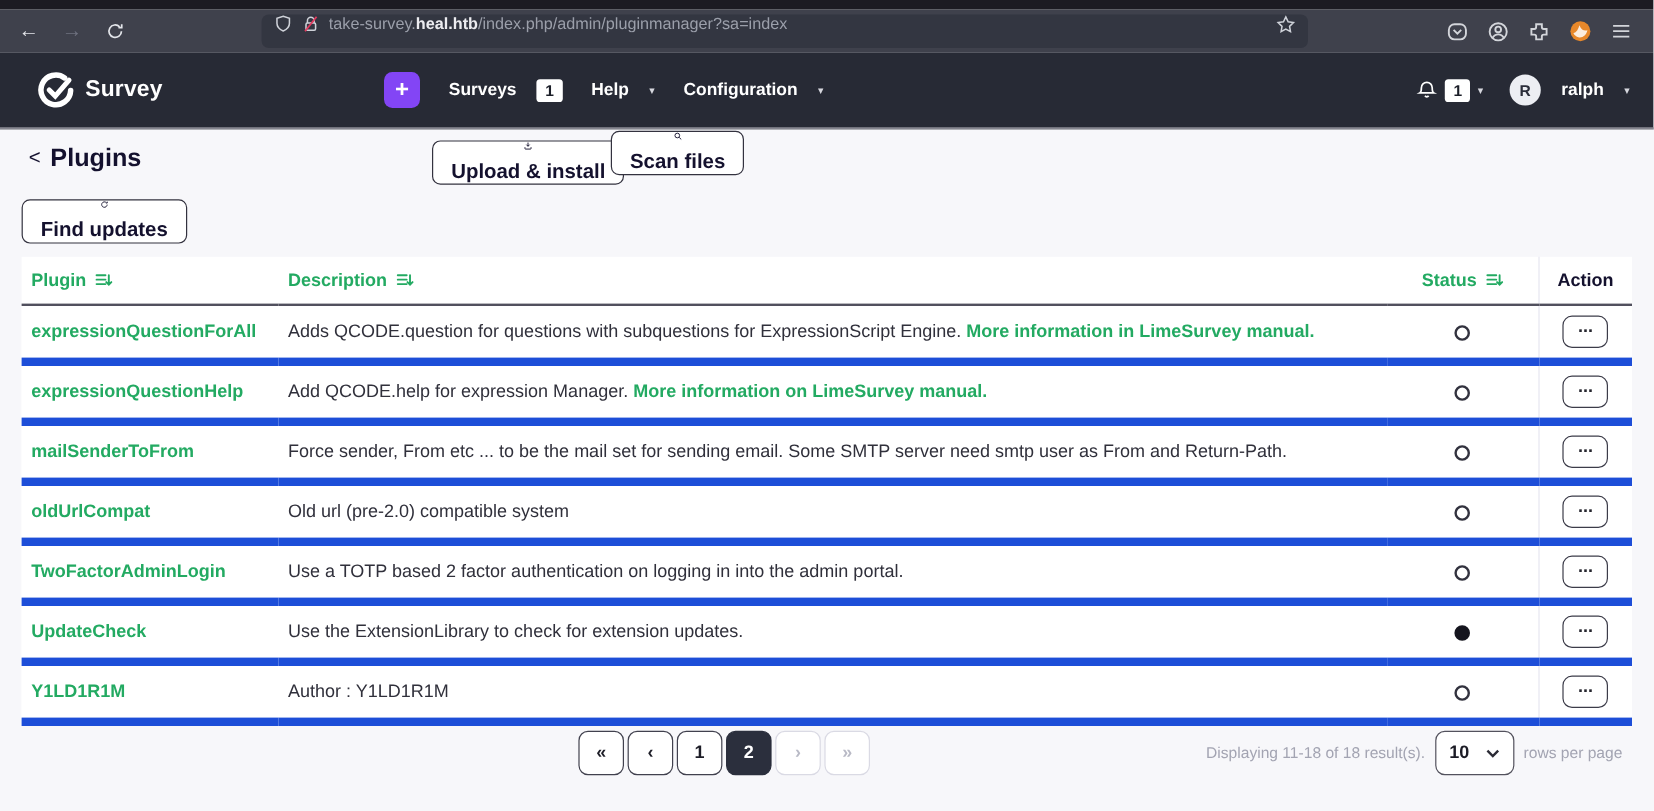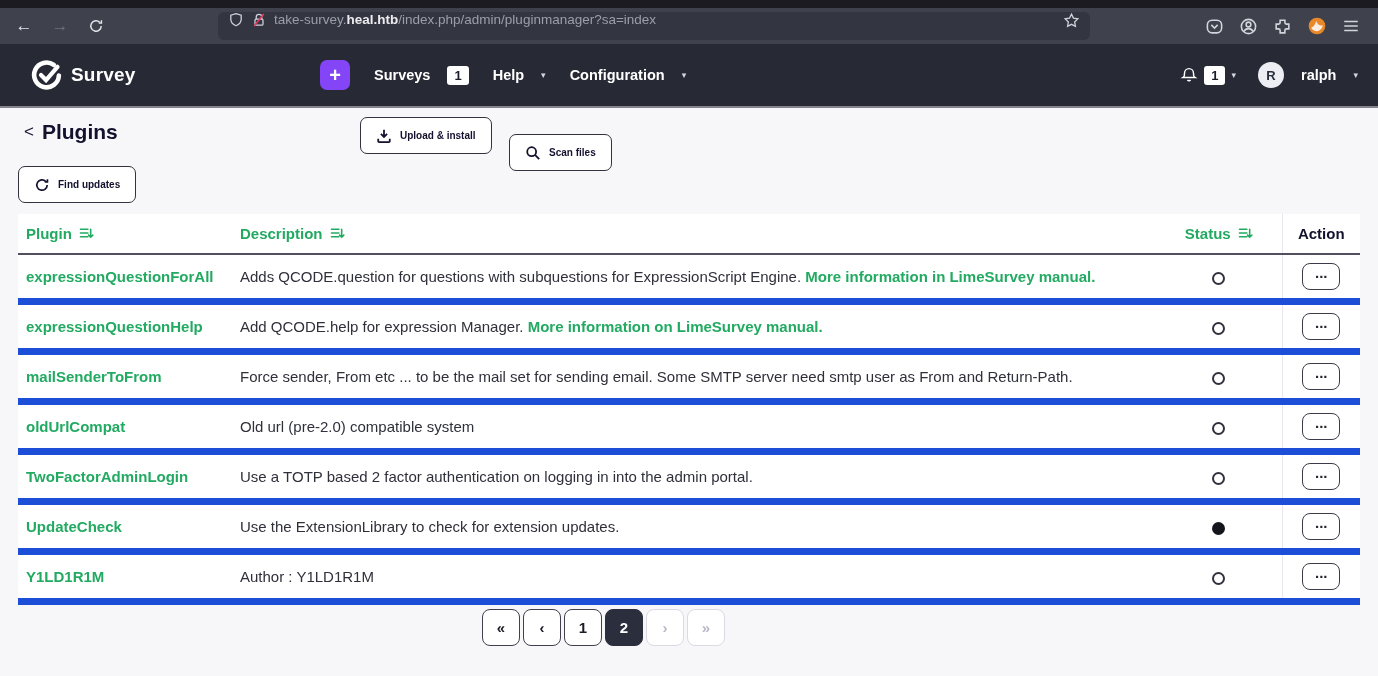--- a/index.html
+++ b/index.html
@@ -35,24 +35,24 @@
   .avatar { width:26px; height:26px; border-radius:50%; background:#eceef3; color:#2a2d3a;
     font-size:13px; font-weight:700; display:flex; align-items:center; justify-content:center; }
 
   
   .content { position:relative; height:566px; background:#f7f7fa; }
   .page-title { position:absolute; left:24px; top:12px; display:flex; align-items:center; gap:8px;
     color:#14112e; }
   .page-title .chev { font-size:17px; font-weight:400; }
   .page-title .txt { font-size:21px; font-weight:700; }
   .btn { display:inline-flex; align-items:center; gap:8px; background:#fff; border:1.5px solid #33323f;
-    border-radius:7px; height:37px; padding:0 15px; font-size:10px; font-weight:700; color:#14112e;
-    cursor:pointer; font-family:inherit; }
+    border-radius:7px; height:37px; padding:0 15px; font-size:17px; font-weight:700; color:#14112e;
+    cursor:pointer; font-family:inherit;flex-direction:column; }
   #btn-upload { position:absolute; left:360px; top:9px; }
-  #btn-scan   { position:absolute; left:509px; top:26px; }
+  #btn-scan   { position:absolute; left:509px; top:1px; }
   #btn-find   { position:absolute; left:18px;  top:58px; }
 
   
   .tablewrap { position:absolute; left:18px; top:106px; width:1342px; background:#fff; }
   table { width:100%; border-collapse:collapse; }
   th { text-align:left; font-size:15px; font-weight:700; color:#23aa62; padding:11px 8px;
     border-bottom:2px solid #51505e; white-space:nowrap; }
   th .hlabel { display:inline-flex; align-items:center; gap:7px; cursor:pointer; }
   th.c-status { width:126px; text-align:center; }
   th.c-action { width:78px; text-align:center; color:#14112e; border-left:1px solid #e7e7f0; }
@@ -283,14 +283,24 @@
 
   <div class="pager">
     <button class="pg">«</button>
     <button class="pg">‹</button>
     <button class="pg">1</button>
     <button class="pg pg-active">2</button>
     <button class="pg pg-disabled">›</button>
     <button class="pg pg-disabled">»</button>
   </div>
 
+  <div class="footer-right">
+    <span class="muted">Displaying 11-18 of 18 result(s).</span>
+    <div class="rpp-select">
+      <span class="val">10</span>
+      <svg width="12" height="8" viewBox="0 0 12 8" fill="none" stroke="#2b2b35" stroke-width="2">
+          <path d="M1.5 1.5L6 6l4.5-4.5"></path>
+        </svg>
+    </div>
+    <span class="muted">rows per page</span>
+  </div>
 
 </div>
 
 </body></html>

